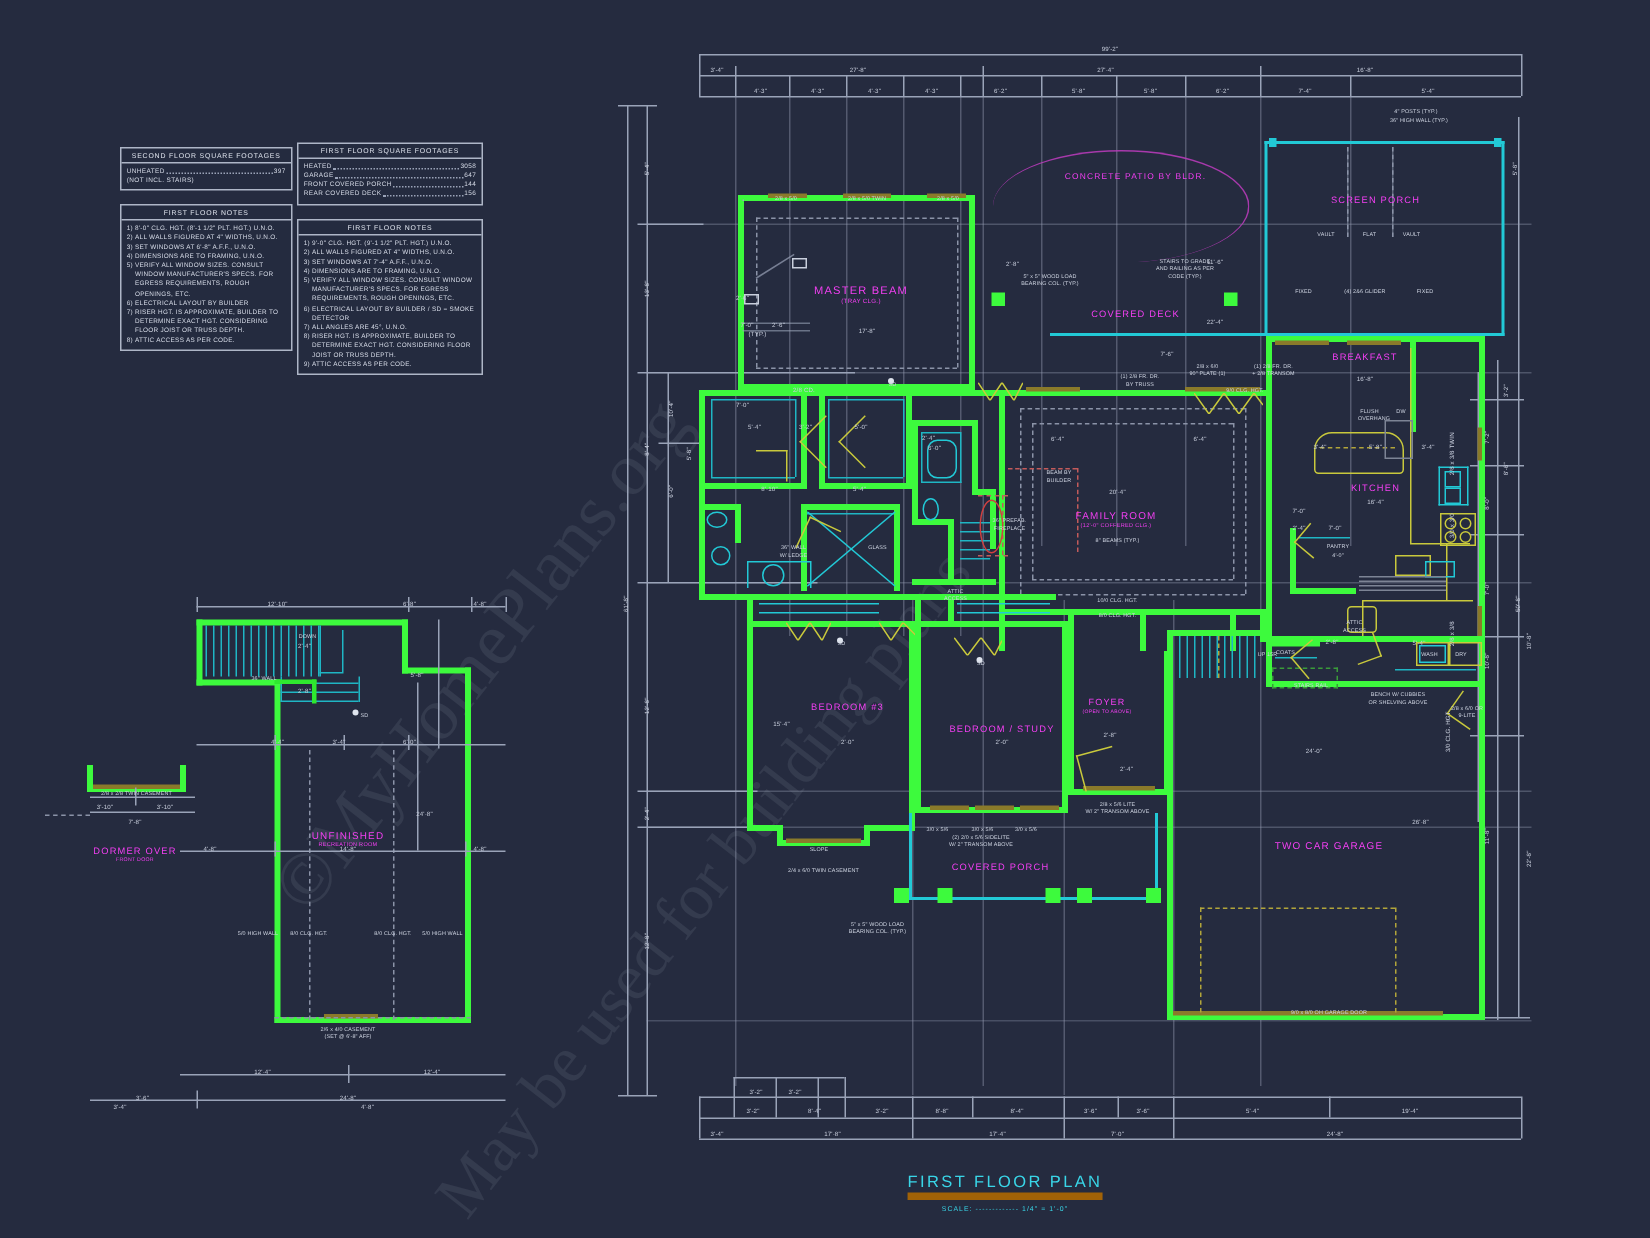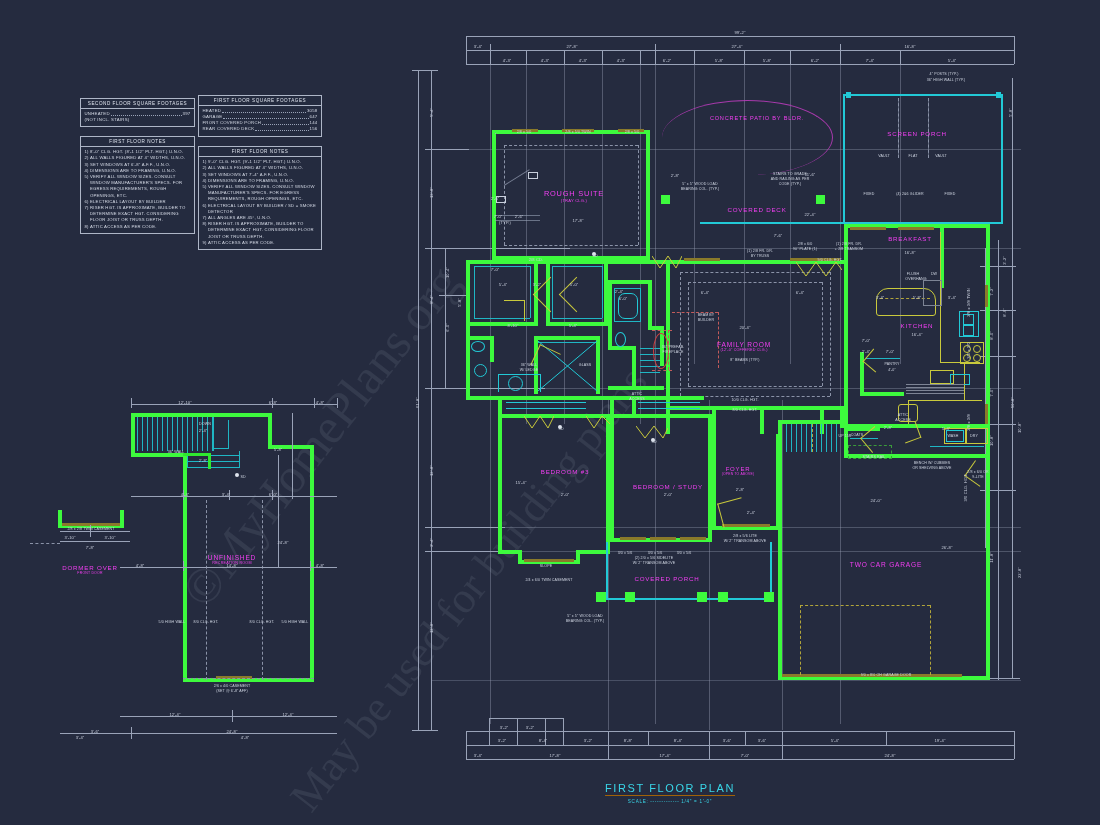--- a/index.html
+++ b/index.html
@@ -65,21 +65,21 @@
     font-size:4.25px;color:#d5dae6;letter-spacing:.2px;line-height:1.46;
     display:flex;white-space:nowrap;
   }
   .nli .num{width:5.5px;flex:none;}
   .nli .txt{white-space:normal;}
 
   
   #titleblock{position:absolute;left:670px;top:778px;transform:translateX(-50%);text-align:center;}
   #titleblock .t1{
     color:#39d6e8;font-size:11px;letter-spacing:1.6px;
-    border-bottom:1px solid #a16207;padding-bottom:1px;display:inline-block;
+    border-bottom:5px solid #a16207;padding-bottom:1px;display:inline-block;
   }
   #titleblock .t2{color:#39d6e8;font-size:4.6px;letter-spacing:.7px;margin-top:2.5px;}
 
   
   .wm{
     position:absolute;color:rgba(222,228,240,.085);white-space:nowrap;
     font-family:"Liberation Serif", serif;pointer-events:none;user-select:none;
   }
   #wm1{left:215px;top:560px;font-size:50px;transform:rotate(-52deg);transform-origin:left bottom;}
   #wm2{left:320px;top:770px;font-size:44px;transform:rotate(-52deg);transform-origin:left bottom;}
@@ -680,21 +680,21 @@
     <div class="wall" style="left:697px;top:592px;width:10px;height:10px;"></div>
     <div class="wall" style="left:718px;top:592px;width:10px;height:10px;"></div>
     <div class="wall" style="left:764px;top:592px;width:10px;height:10px;"></div>
 
     <div class="abs" style="left:592px;top:252px;width:4px;height:4px;border-radius:50%;background:#dfe4ee;"></div>
     <div class="abs" style="left:558px;top:425px;width:4px;height:4px;border-radius:50%;background:#dfe4ee;"></div>
     <div class="abs" style="left:651px;top:438px;width:4px;height:4px;border-radius:50%;background:#dfe4ee;"></div>
   </div>
 
   <div id="layer-rooms-main">
-      <div class="room" style="left: 574px; top: 189px; font-size: 7.4px;"><span>ROUGH SUITE</span><span class="sub" style="font-size: 4.144px;">(TRAY CLG.)</span></div>
+      <div class="room" style="left: 574px; top: 189px; font-size: 7.4px;"><span>MASTER BEAM</span><span class="sub" style="font-size: 4.144px;">(TRAY CLG.)</span></div>
       <div class="room" style="left: 757px; top: 206px; font-size: 6.2px;"><span>COVERED DECK</span></div>
       <div class="room" style="left: 917px; top: 130px; font-size: 6.2px;"><span>SCREEN PORCH</span></div>
       <div class="room" style="left: 910px; top: 235px; font-size: 6.2px;"><span>BREAKFAST</span></div>
       <div class="room" style="left: 917px; top: 322px; font-size: 6.2px;"><span>KITCHEN</span></div>
       <div class="room" style="left: 744px; top: 341px; font-size: 6.6px;"><span>FAMILY ROOM</span><span class="sub" style="font-size: 3.696px;">(12'-0" COFFERED CLG.)</span></div>
       <div class="room" style="left: 565px; top: 468px; font-size: 6.2px;"><span>BEDROOM #3</span></div>
       <div class="room" style="left: 668px; top: 483px; font-size: 6.2px;"><span>BEDROOM / STUDY</span></div>
       <div class="room" style="left: 738px; top: 466px; font-size: 6px;"><span>FOYER</span><span class="sub" style="font-size: 3.36px;">(OPEN TO ABOVE)</span></div>
       <div class="room" style="left: 667px; top: 575px; font-size: 6.2px;"><span>COVERED PORCH</span></div>
       <div class="room" style="left: 886px; top: 561px; font-size: 6.6px;"><span>TWO CAR GARAGE</span></div>

